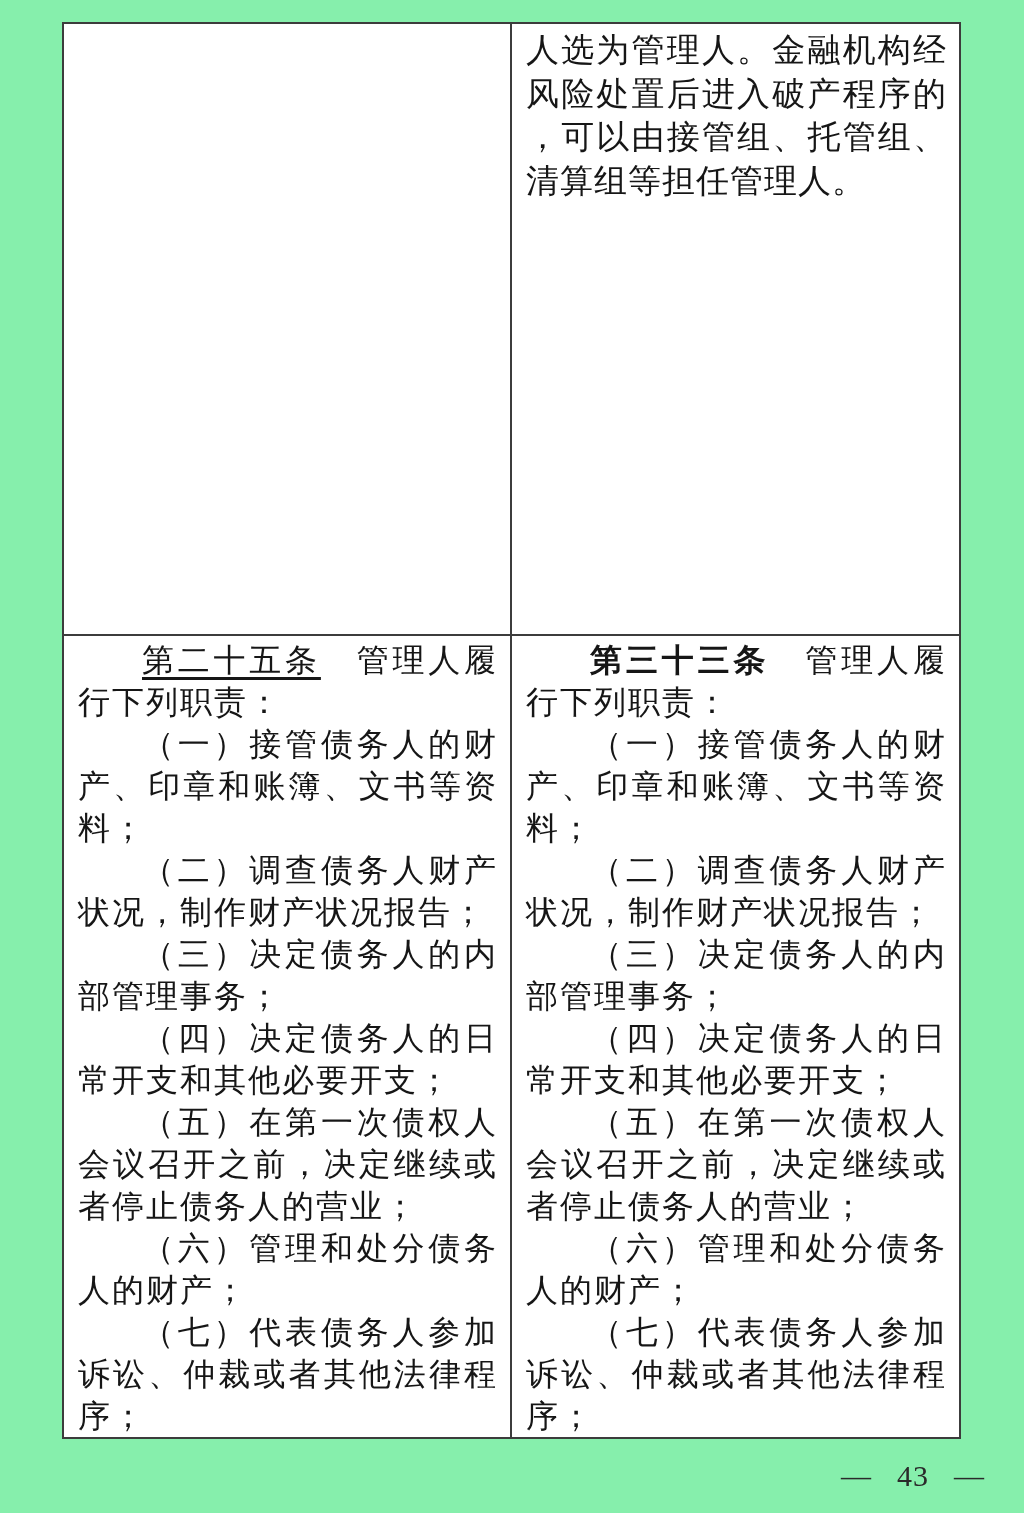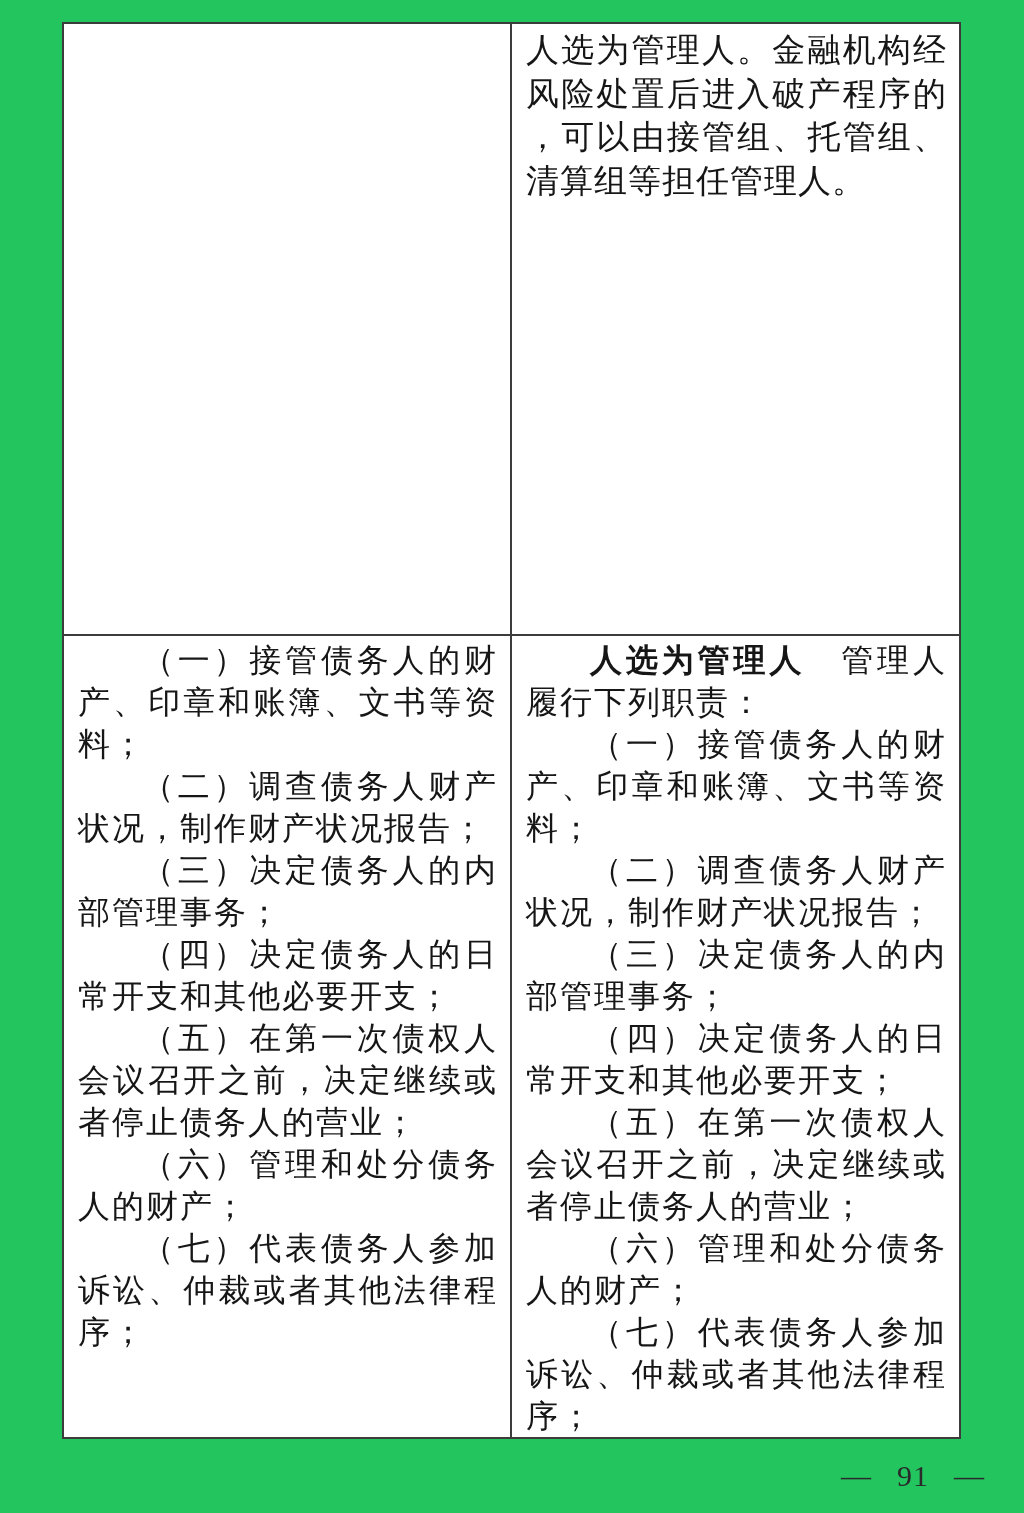--- a/index.html
+++ b/index.html
@@ -6,21 +6,21 @@
     margin: 0;
     padding: 0;
     background: #ffffff;
     font-family: "Liberation Serif", serif;
     color: #161616;
   }
   .page {
     position: relative;
     width: 1024px;
     height: 1513px;
-    background: #22c55e;
+    background: #86efac;
     overflow: hidden;
   }
   .tbl {
     position: absolute;
     left: 62px;
     top: 22px;
     width: 899px;
     height: 1417px;
     box-sizing: border-box;
     border: 2px solid #3c3c3c;
@@ -83,39 +83,40 @@
 <body>
 
 <div class="page">
 
   <div class="tbl">
     <div class="cell r1"></div>
     <div class="cell r1 last-col">
         <p class="f-hei"><span>人选为管理人。金融机构经风险处置后进入破产程序的，可以由接管组、托管组、清算组等担任管理人。</span></p>
       </div>
     <div class="cell r2 last-row">
+        <p class="ind f-song"><span class="u">第二十五条</span><span>　管理人履行下列职责：</span></p>
         <p class="ind f-song"><span>（一）接管债务人的财产、印章和账簿、文书等资料；</span></p>
         <p class="ind f-song"><span>（二）调查债务人财产状况，制作财产状况报告；</span></p>
         <p class="ind f-song"><span>（三）决定债务人的内部管理事务；</span></p>
         <p class="ind f-song"><span>（四）决定债务人的日常开支和其他必要开支；</span></p>
         <p class="ind f-song"><span>（五）在第一次债权人会议召开之前，决定继续或者停止债务人的营业；</span></p>
         <p class="ind f-song"><span>（六）管理和处分债务人的财产；</span></p>
         <p class="ind f-song"><span>（七）代表债务人参加诉讼、仲裁或者其他法律程序；</span></p>
       </div>
     <div class="cell r2 last-col last-row">
-        <p class="ind f-song"><span class="f-hei b">人选为管理人</span><span>　管理人履行下列职责：</span></p>
+        <p class="ind f-song"><span class="f-hei b">第三十三条</span><span>　管理人履行下列职责：</span></p>
         <p class="ind f-song"><span>（一）接管债务人的财产、印章和账簿、文书等资料；</span></p>
         <p class="ind f-song"><span>（二）调查债务人财产状况，制作财产状况报告；</span></p>
         <p class="ind f-song"><span>（三）决定债务人的内部管理事务；</span></p>
         <p class="ind f-song"><span>（四）决定债务人的日常开支和其他必要开支；</span></p>
         <p class="ind f-song"><span>（五）在第一次债权人会议召开之前，决定继续或者停止债务人的营业；</span></p>
         <p class="ind f-song"><span>（六）管理和处分债务人的财产；</span></p>
         <p class="ind f-song"><span>（七）代表债务人参加诉讼、仲裁或者其他法律程序；</span></p>
       </div>
   </div>
 
   <div class="footer">
     <span>—</span>
-    <span>91</span>
+    <span>43</span>
     <span>—</span>
   </div>
 
 </div>
 
 </body></html>

